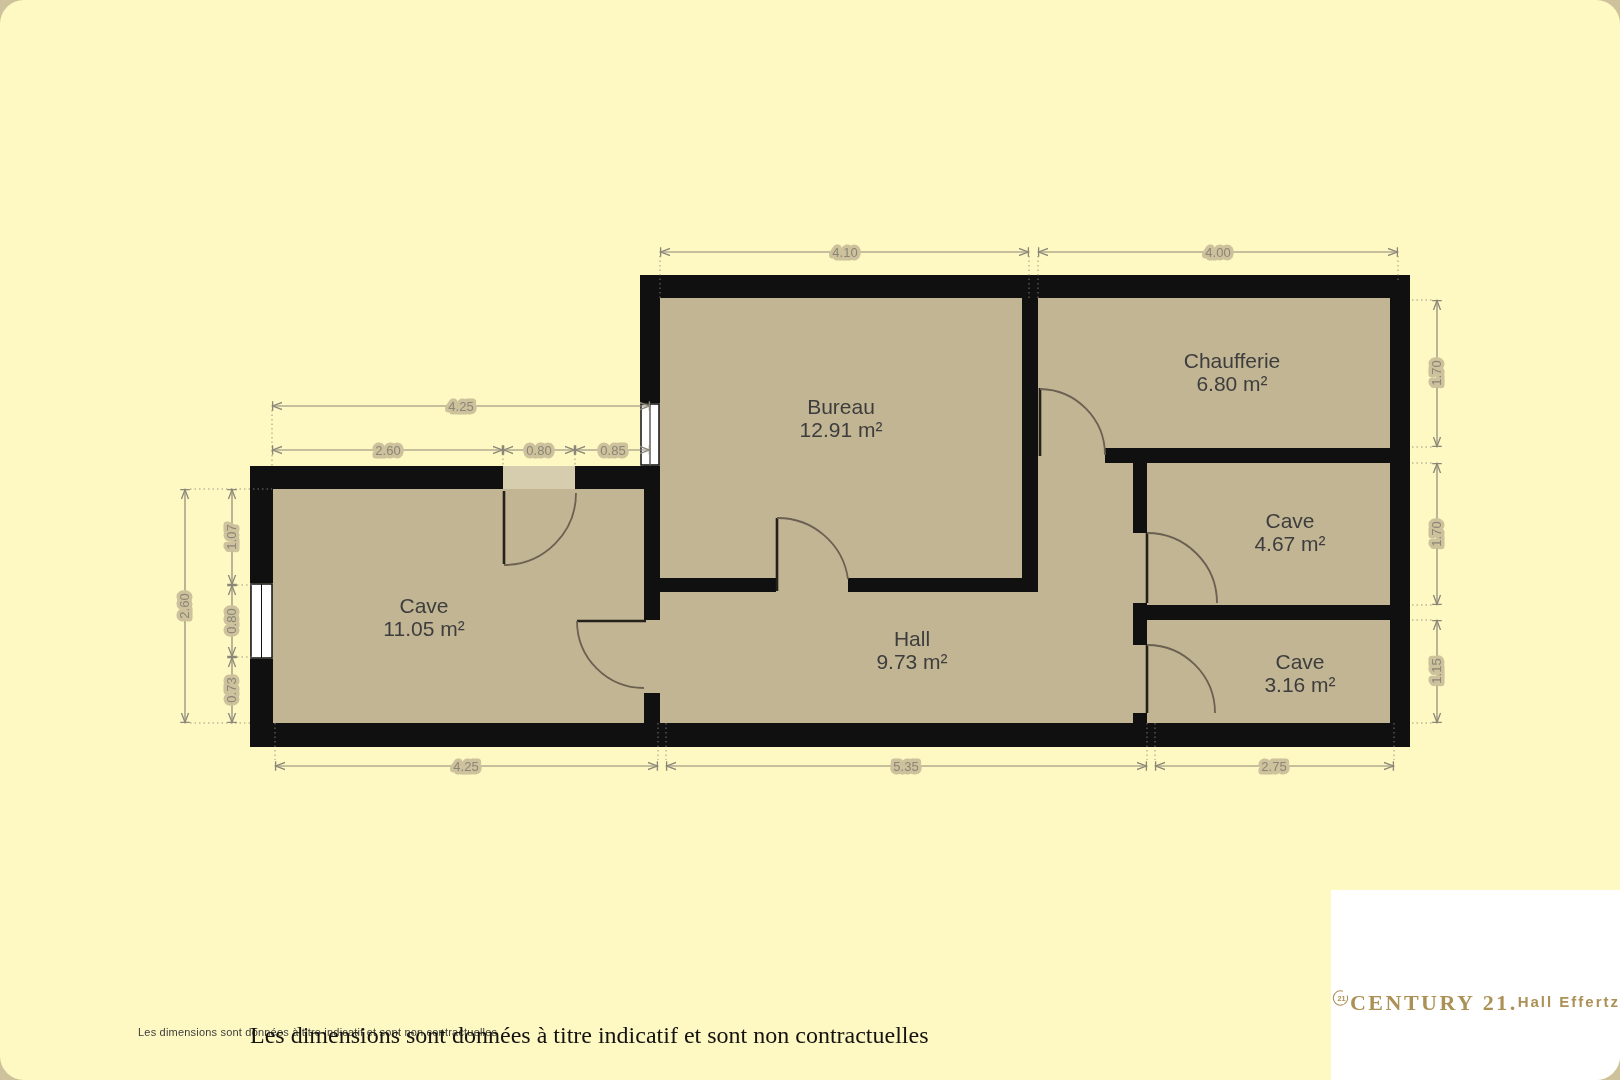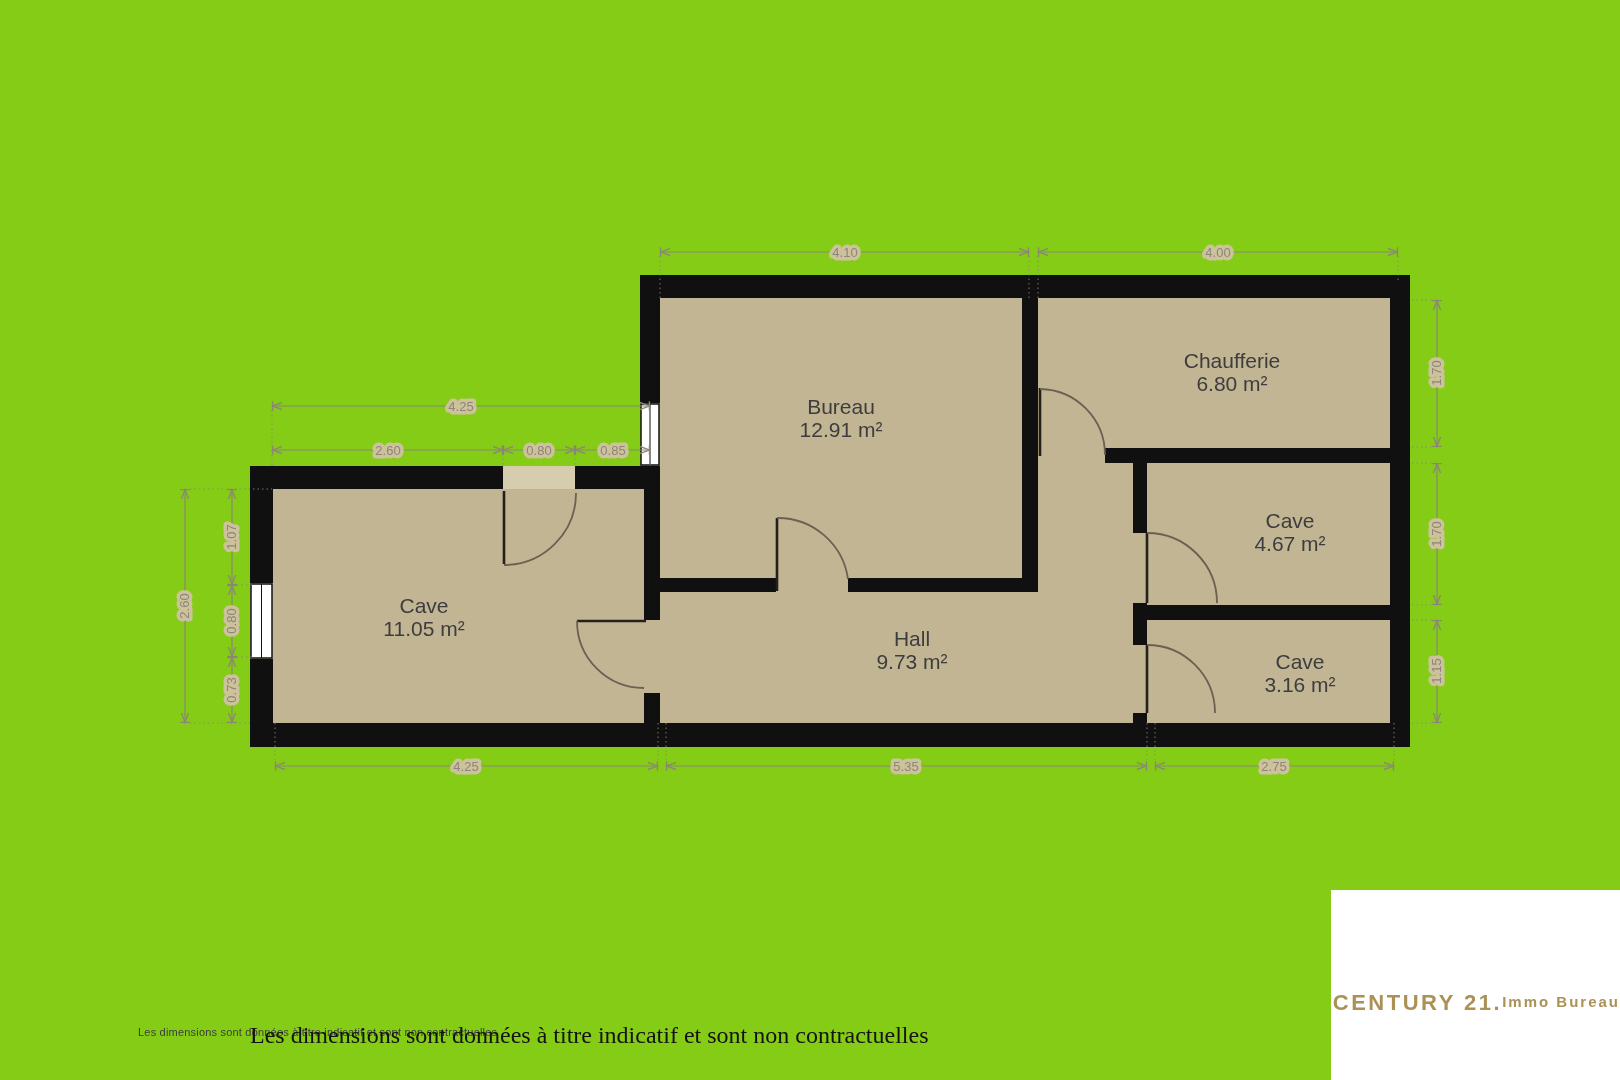--- a/index.html
+++ b/index.html
@@ -1,19 +1,20 @@
 <!DOCTYPE html>
 <html><head>
 <meta charset="utf-8">
 <style>
   html,body { margin:0; padding:0; background:#cdc29c; }
   .page {
     position:relative; width:1620px; height:1080px; overflow:hidden;
-    background:#84cc16;
+    background:#fef9c3;
     font-family:"Liberation Sans", sans-serif;
+    border-radius:24px;
   }
   svg.plan { position:absolute; left:0; top:0; }
 
   svg .room-label { font-family:"Liberation Sans",sans-serif; font-size:21px; fill:#3d3d3d; text-anchor:middle; }
   svg .dimt { font-family:"Liberation Sans",sans-serif; font-size:13px; fill:#8b8678; text-anchor:middle;
               paint-order:stroke; stroke:#cdc29c; stroke-width:7px; stroke-linejoin:round; }
   svg .dimline { stroke:#8b8678; stroke-width:1.2; }
   svg .extline { stroke:#8b8678; stroke-width:1; stroke-dasharray:1.5 3; opacity:.85; }
   svg .arc { stroke:#6b6052; stroke-width:1.8; fill:none; }
   svg .leaf { stroke:#24201a; stroke-width:2.6; }
@@ -28,21 +29,21 @@
     position:absolute; left:250px; top:1022px;
     font-family:"Liberation Serif", serif; font-size:24px; color:#15130f; white-space:nowrap;
   }
   .logo-box {
     position:absolute; left:1331px; top:890px; width:289px; height:190px;
     background:#ffffff; display:flex; flex-direction:row; align-items:center;
     padding-top:26px; box-sizing:border-box;
   }
   .logo-box .brand {
     margin-top:10px; font-weight:bold; font-size:22px; letter-spacing:2.5px;
-    color:#ab9156; white-space:nowrap;
+    color:#ab9156; white-space:nowrap;font-family:Liberation Serif, serif;
   }
   .logo-box .agency {
     margin-top:7px; font-weight:600; font-size:15px; letter-spacing:2px;
     color:#ab9156; white-space:nowrap;
   }
 </style>
 </head>
 <body>
 
 <div class="page">
@@ -241,16 +242,16 @@
 
   <div class="disc-small">Les dimensions sont données à titre indicatif et sont non contractuelles</div>
   <div class="disc-large">Les dimensions sont données à titre indicatif et sont non contractuelles</div>
 
   <div class="logo-box">
     <svg width="58" height="58" viewBox="-29 -29 58 58">
       <path d="M 20.7,-7.5 A 22 22 0 1 1 7.5,-20.7" fill="none" stroke="#ab9156" stroke-width="3.4"></path>
       <text x="3" y="8" font-family="Liberation Sans, sans-serif" font-size="22" font-weight="bold" fill="#ab9156" text-anchor="middle">21</text>
     </svg>
     <div class="brand">CENTURY 21.</div>
-    <div class="agency">Immo Bureau</div>
+    <div class="agency">Hall Effertz</div>
   </div>
 
 </div>
 
 </body></html>

